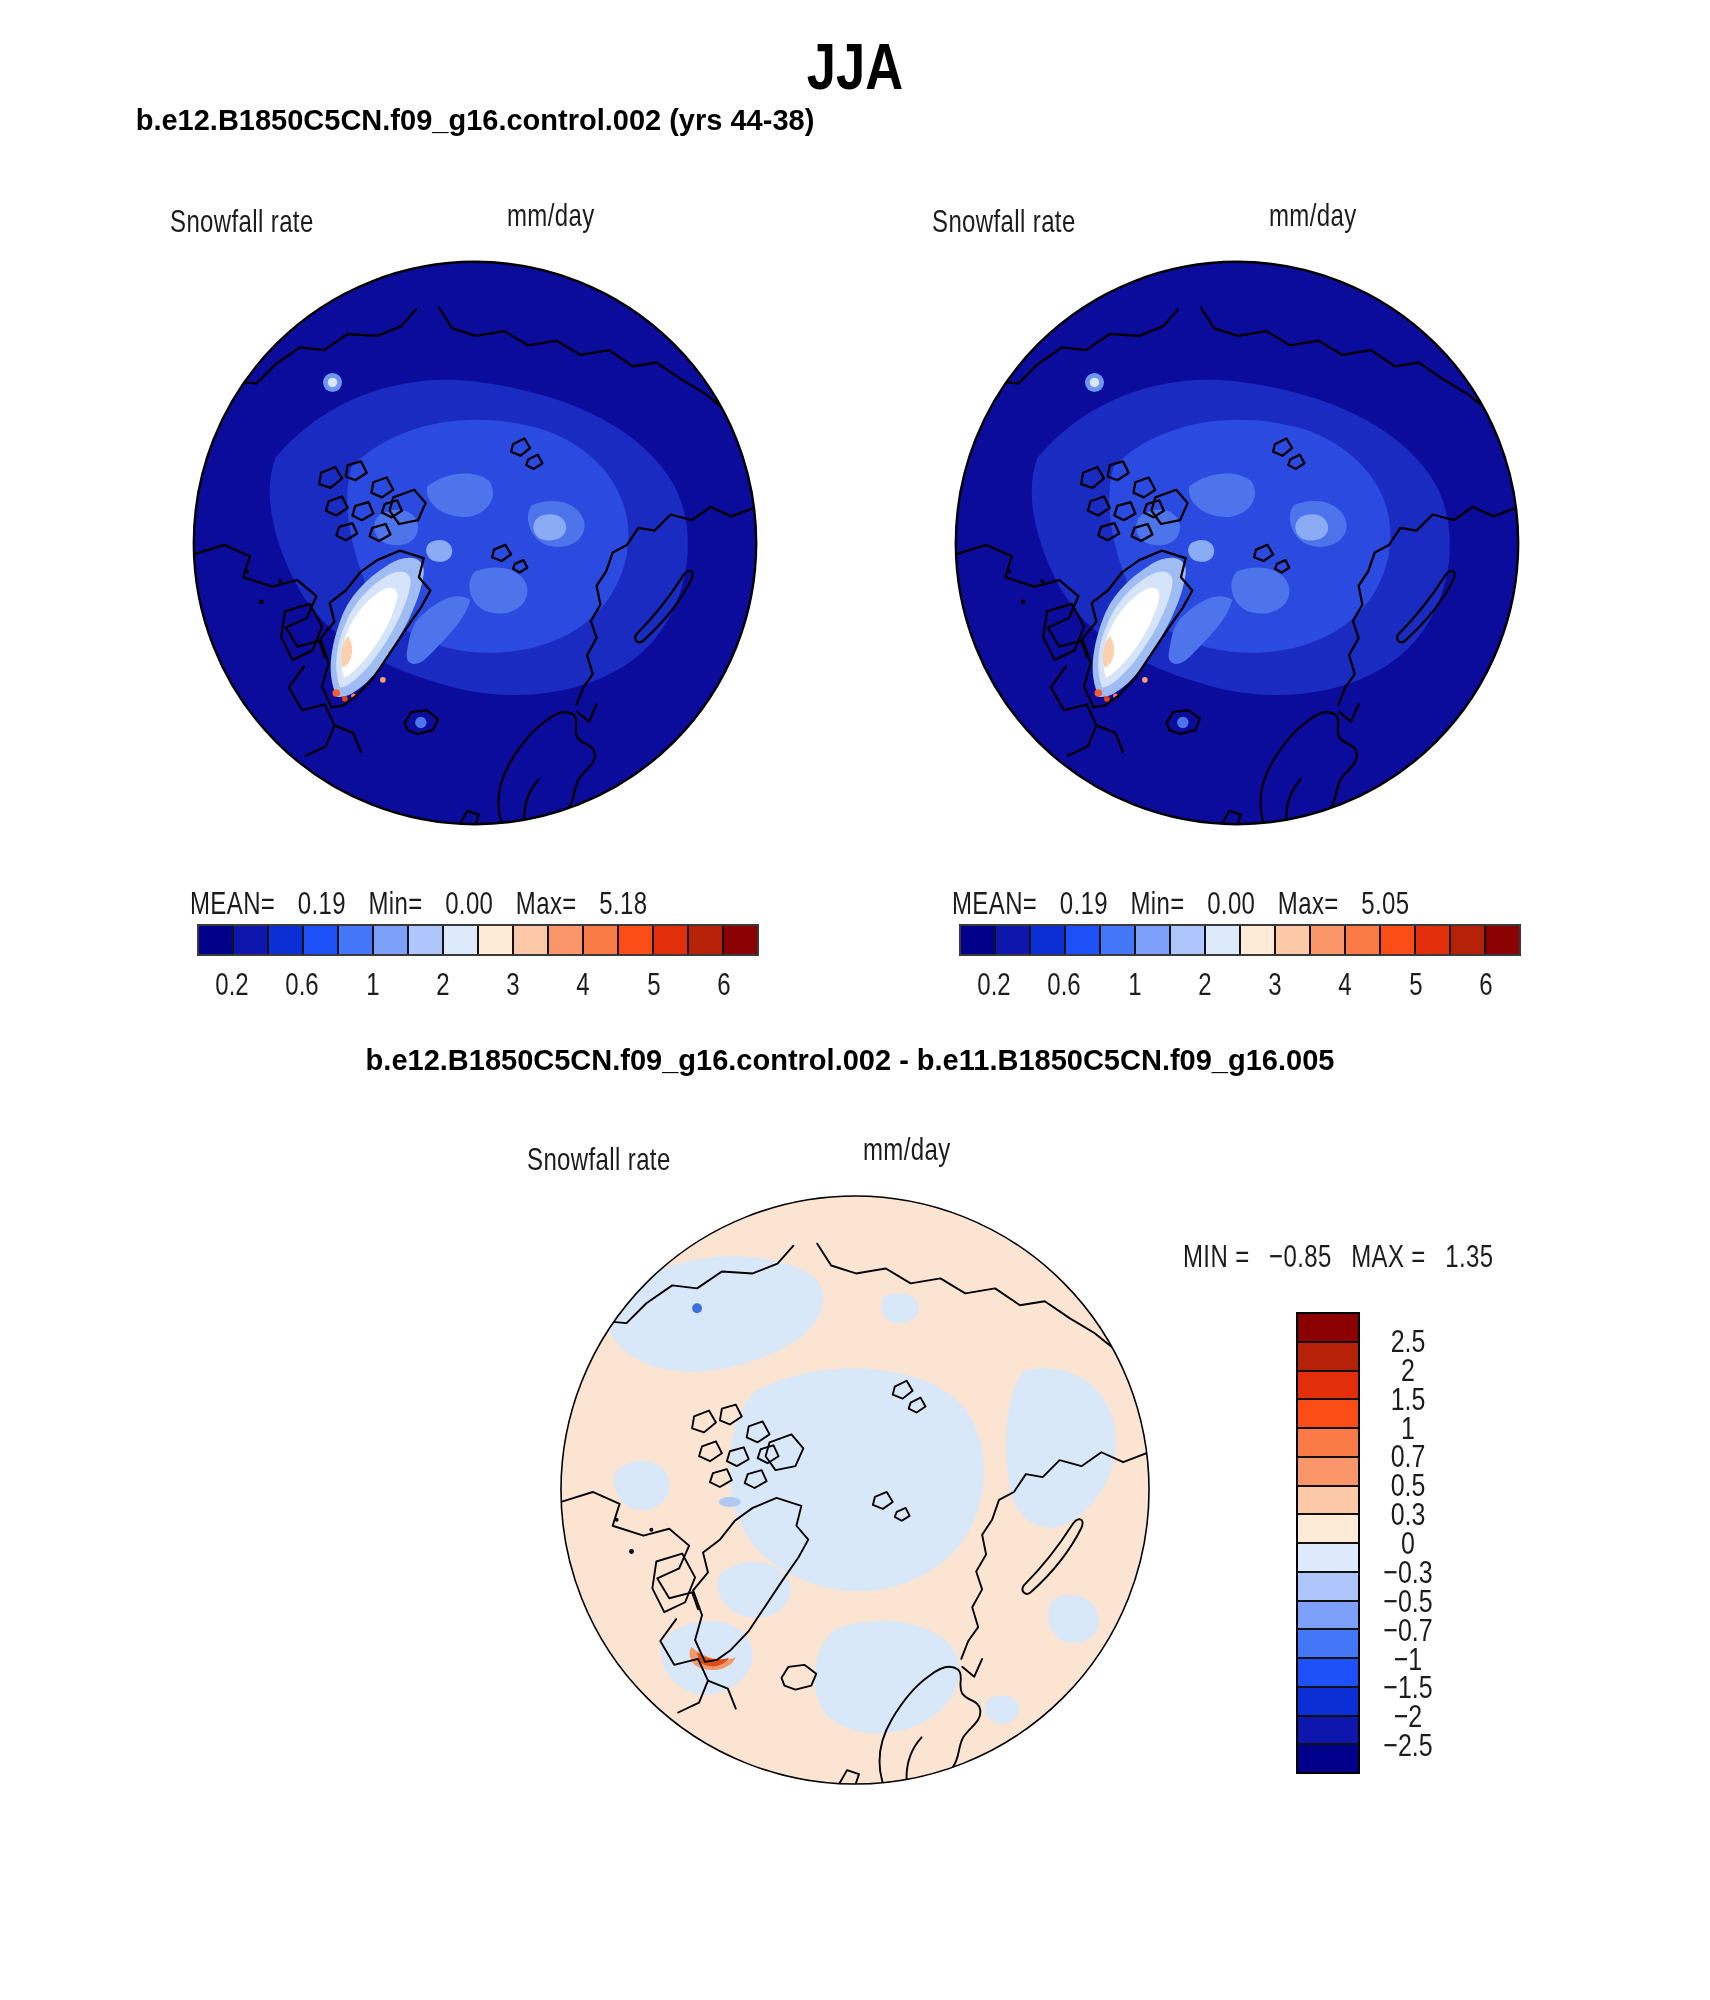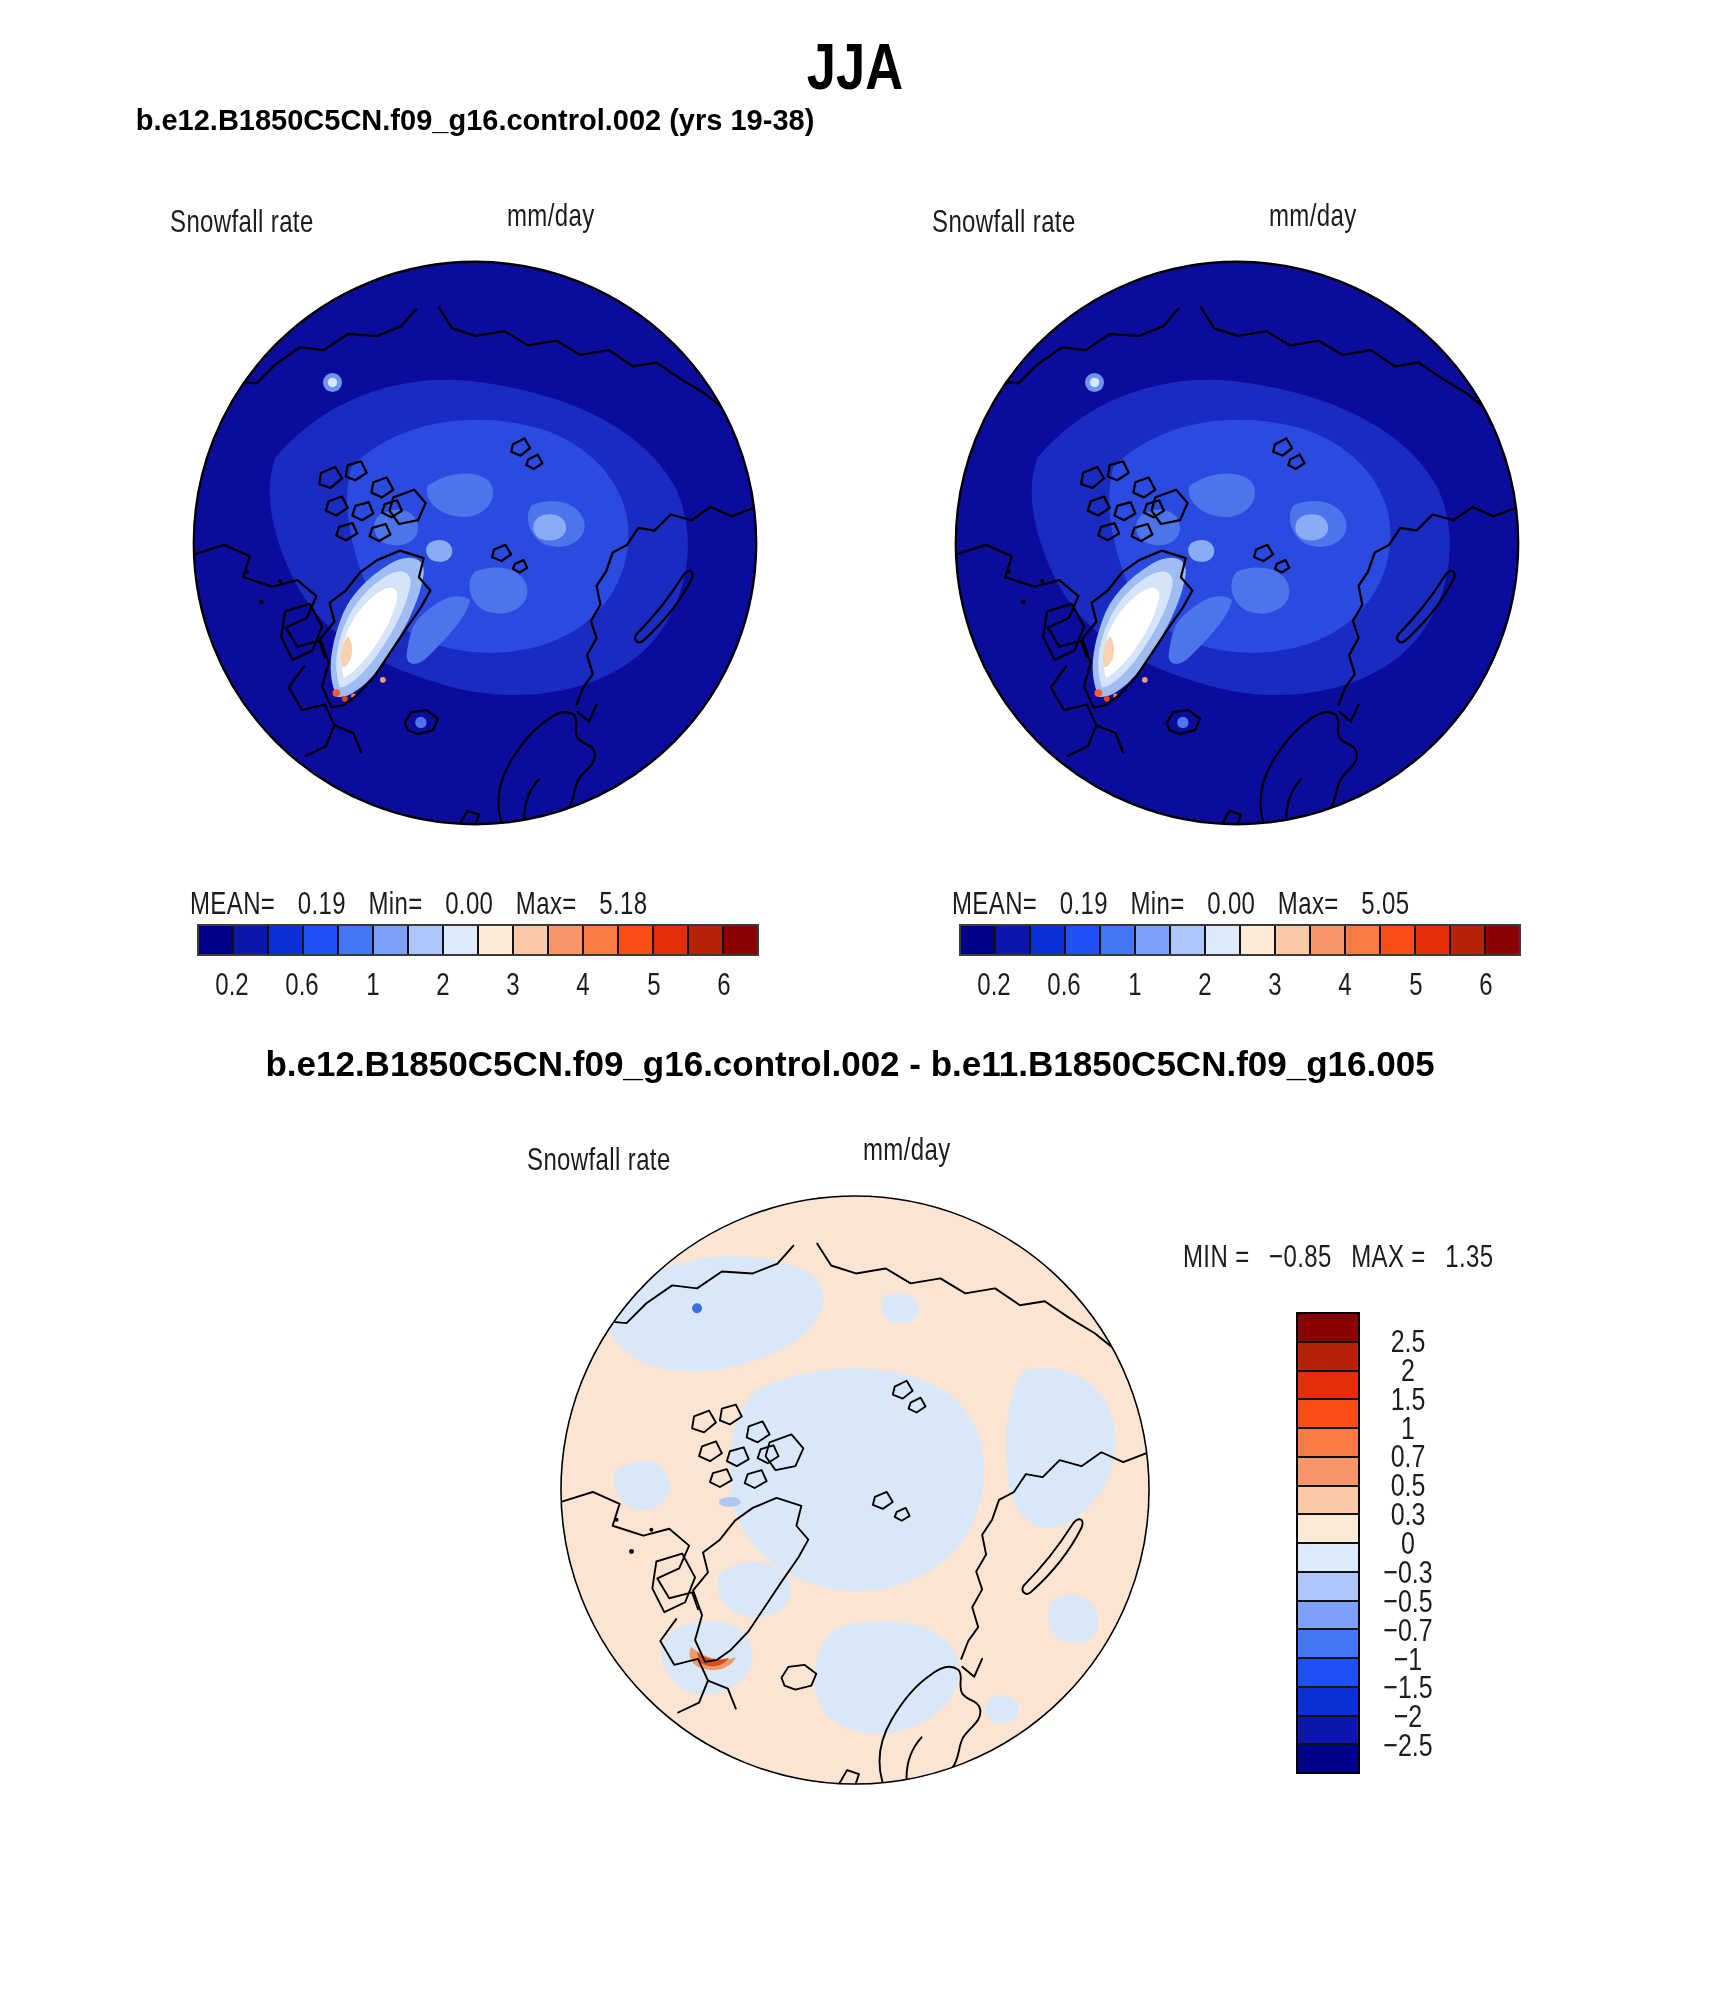--- a/index.html
+++ b/index.html
@@ -10,21 +10,21 @@
   .abs{position:absolute;}
   .bold-title{font-weight:700;color:#000;white-space:nowrap;}
   
   .ncl{
     font-family:"Liberation Sans",sans-serif;font-weight:400;color:#1c1c1c;
     white-space:nowrap;transform:scaleX(0.75);transform-origin:left center;letter-spacing:0.5px;
   }
   .center-x{left:50%;}
   .season{font-size:64px;transform:translateX(-50%) scaleX(0.82);transform-origin:center;}
   .subtitle{font-size:29px;transform:translateX(-50%);}
-  .difftitle{font-size:35px;transform:translateX(-50%);}
+  .difftitle{font-size:29px;transform:translateX(-50%);}
   .fieldlabel{font-size:32px;}
   .unitslabel{font-size:32px;}
   .statsrow{display:flex;gap:30px;font-size:32px;}
   .statsrow span{display:inline-block;}
   .map{position:absolute;display:block;}
   
   .cbar{position:absolute;}
   .cbar .cells{display:flex;width:100%;height:100%;border:2px solid #3a3a3a;box-sizing:border-box;}
   .cbar .cell{flex:1;}
   .cbar.h .cells{flex-direction:row;}
@@ -145,21 +145,21 @@
           <path d="M141,463 C150,470 162,473 173,469 C168,478 153,481 143,473 Z" fill="#DC4D1D"></path>
           <use href="#coast" stroke-width="1.9"></use>
         </g>
         <circle cx="300" cy="300" r="296" fill="none" stroke="#000" stroke-width="1.6"></circle>
       </g>
     </defs>
   </svg>
 
   <div class="abs bold-title season center-x" style="top:30px;">JJA</div>
 
-  <div class="abs bold-title subtitle" style="left:475px;top:104px;">b.e12.B1850C5CN.f09_g16.control.002 (yrs 19-38)</div>
+  <div class="abs bold-title subtitle" style="left:475px;top:104px;">b.e12.B1850C5CN.f09_g16.control.002 (yrs 44-38)</div>
 
   <div class="abs ncl fieldlabel" style="left:170px;top:203px;">Snowfall rate</div>
   <div class="abs ncl unitslabel" style="left:507px;top:197px;">mm/day</div>
   <svg class="map" style="left:190px;top:258px;width:570px;height:570px;" viewBox="0 0 600 600">
       <use href="#snowmap"></use>
     </svg>
   <div class="abs ncl statsrow" style="left:190px;top:885px;">
     <span>MEAN=</span>
     <span>0.19</span>
     <span>Min=</span>

